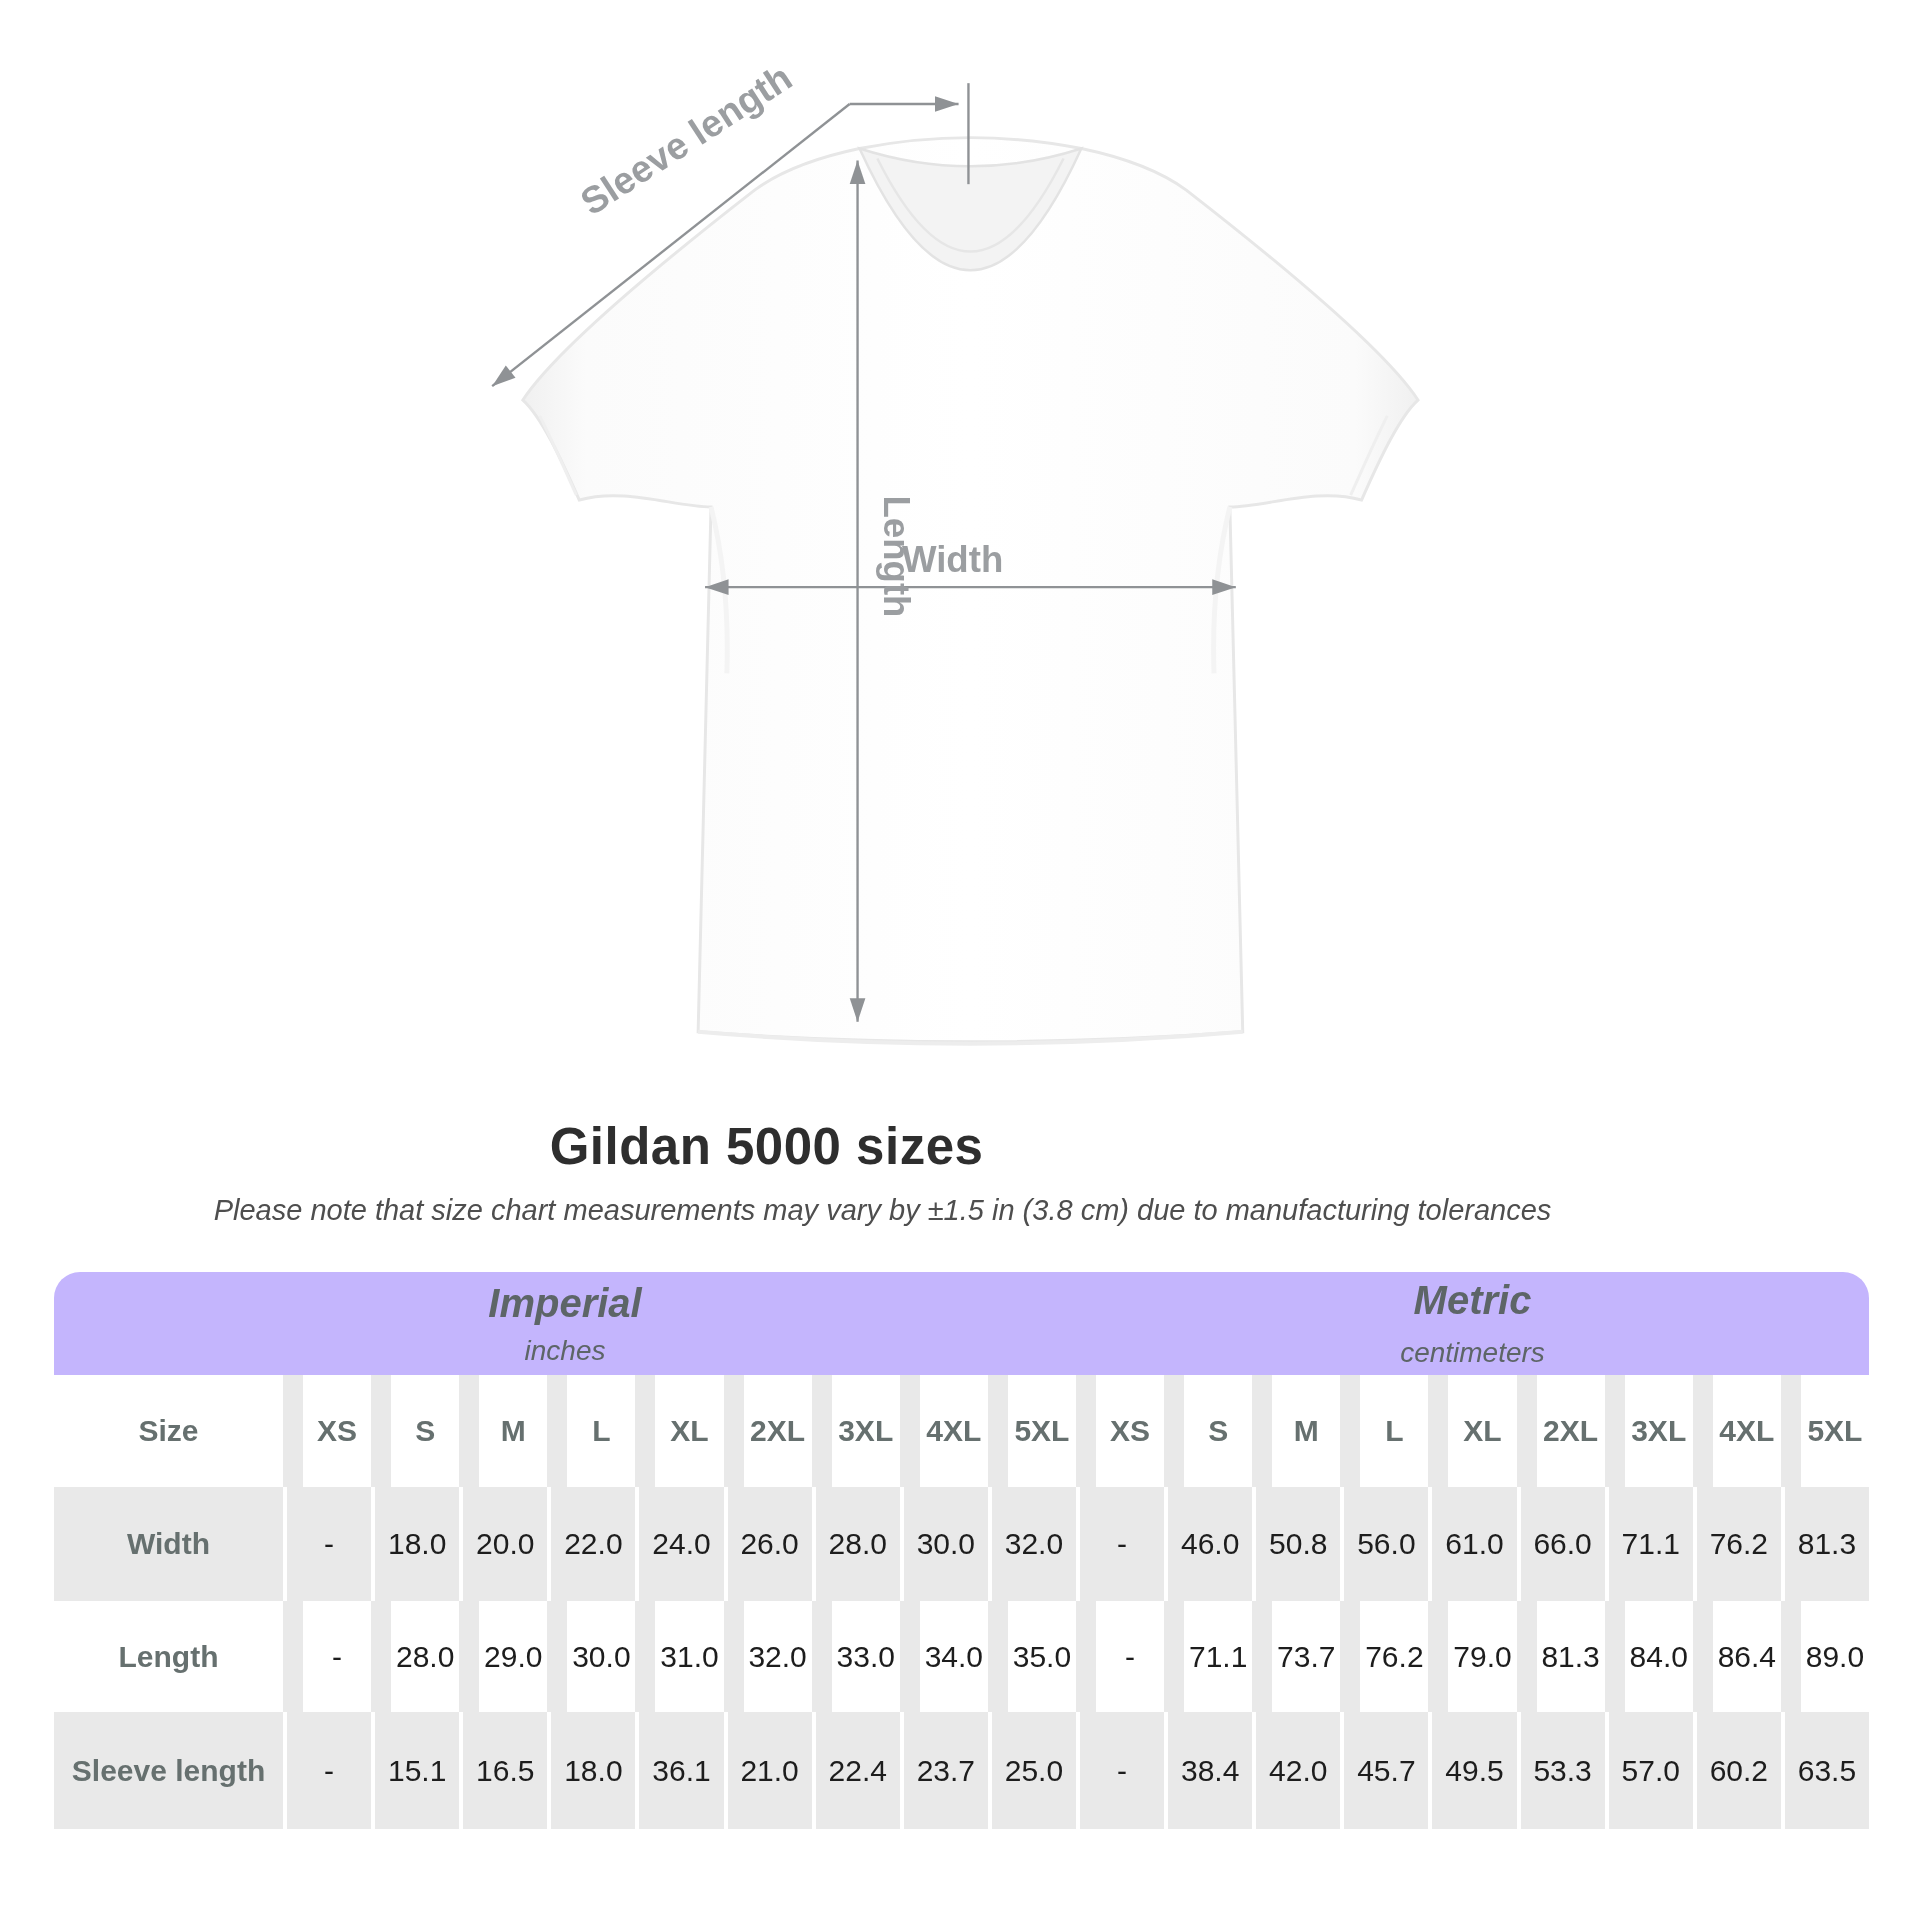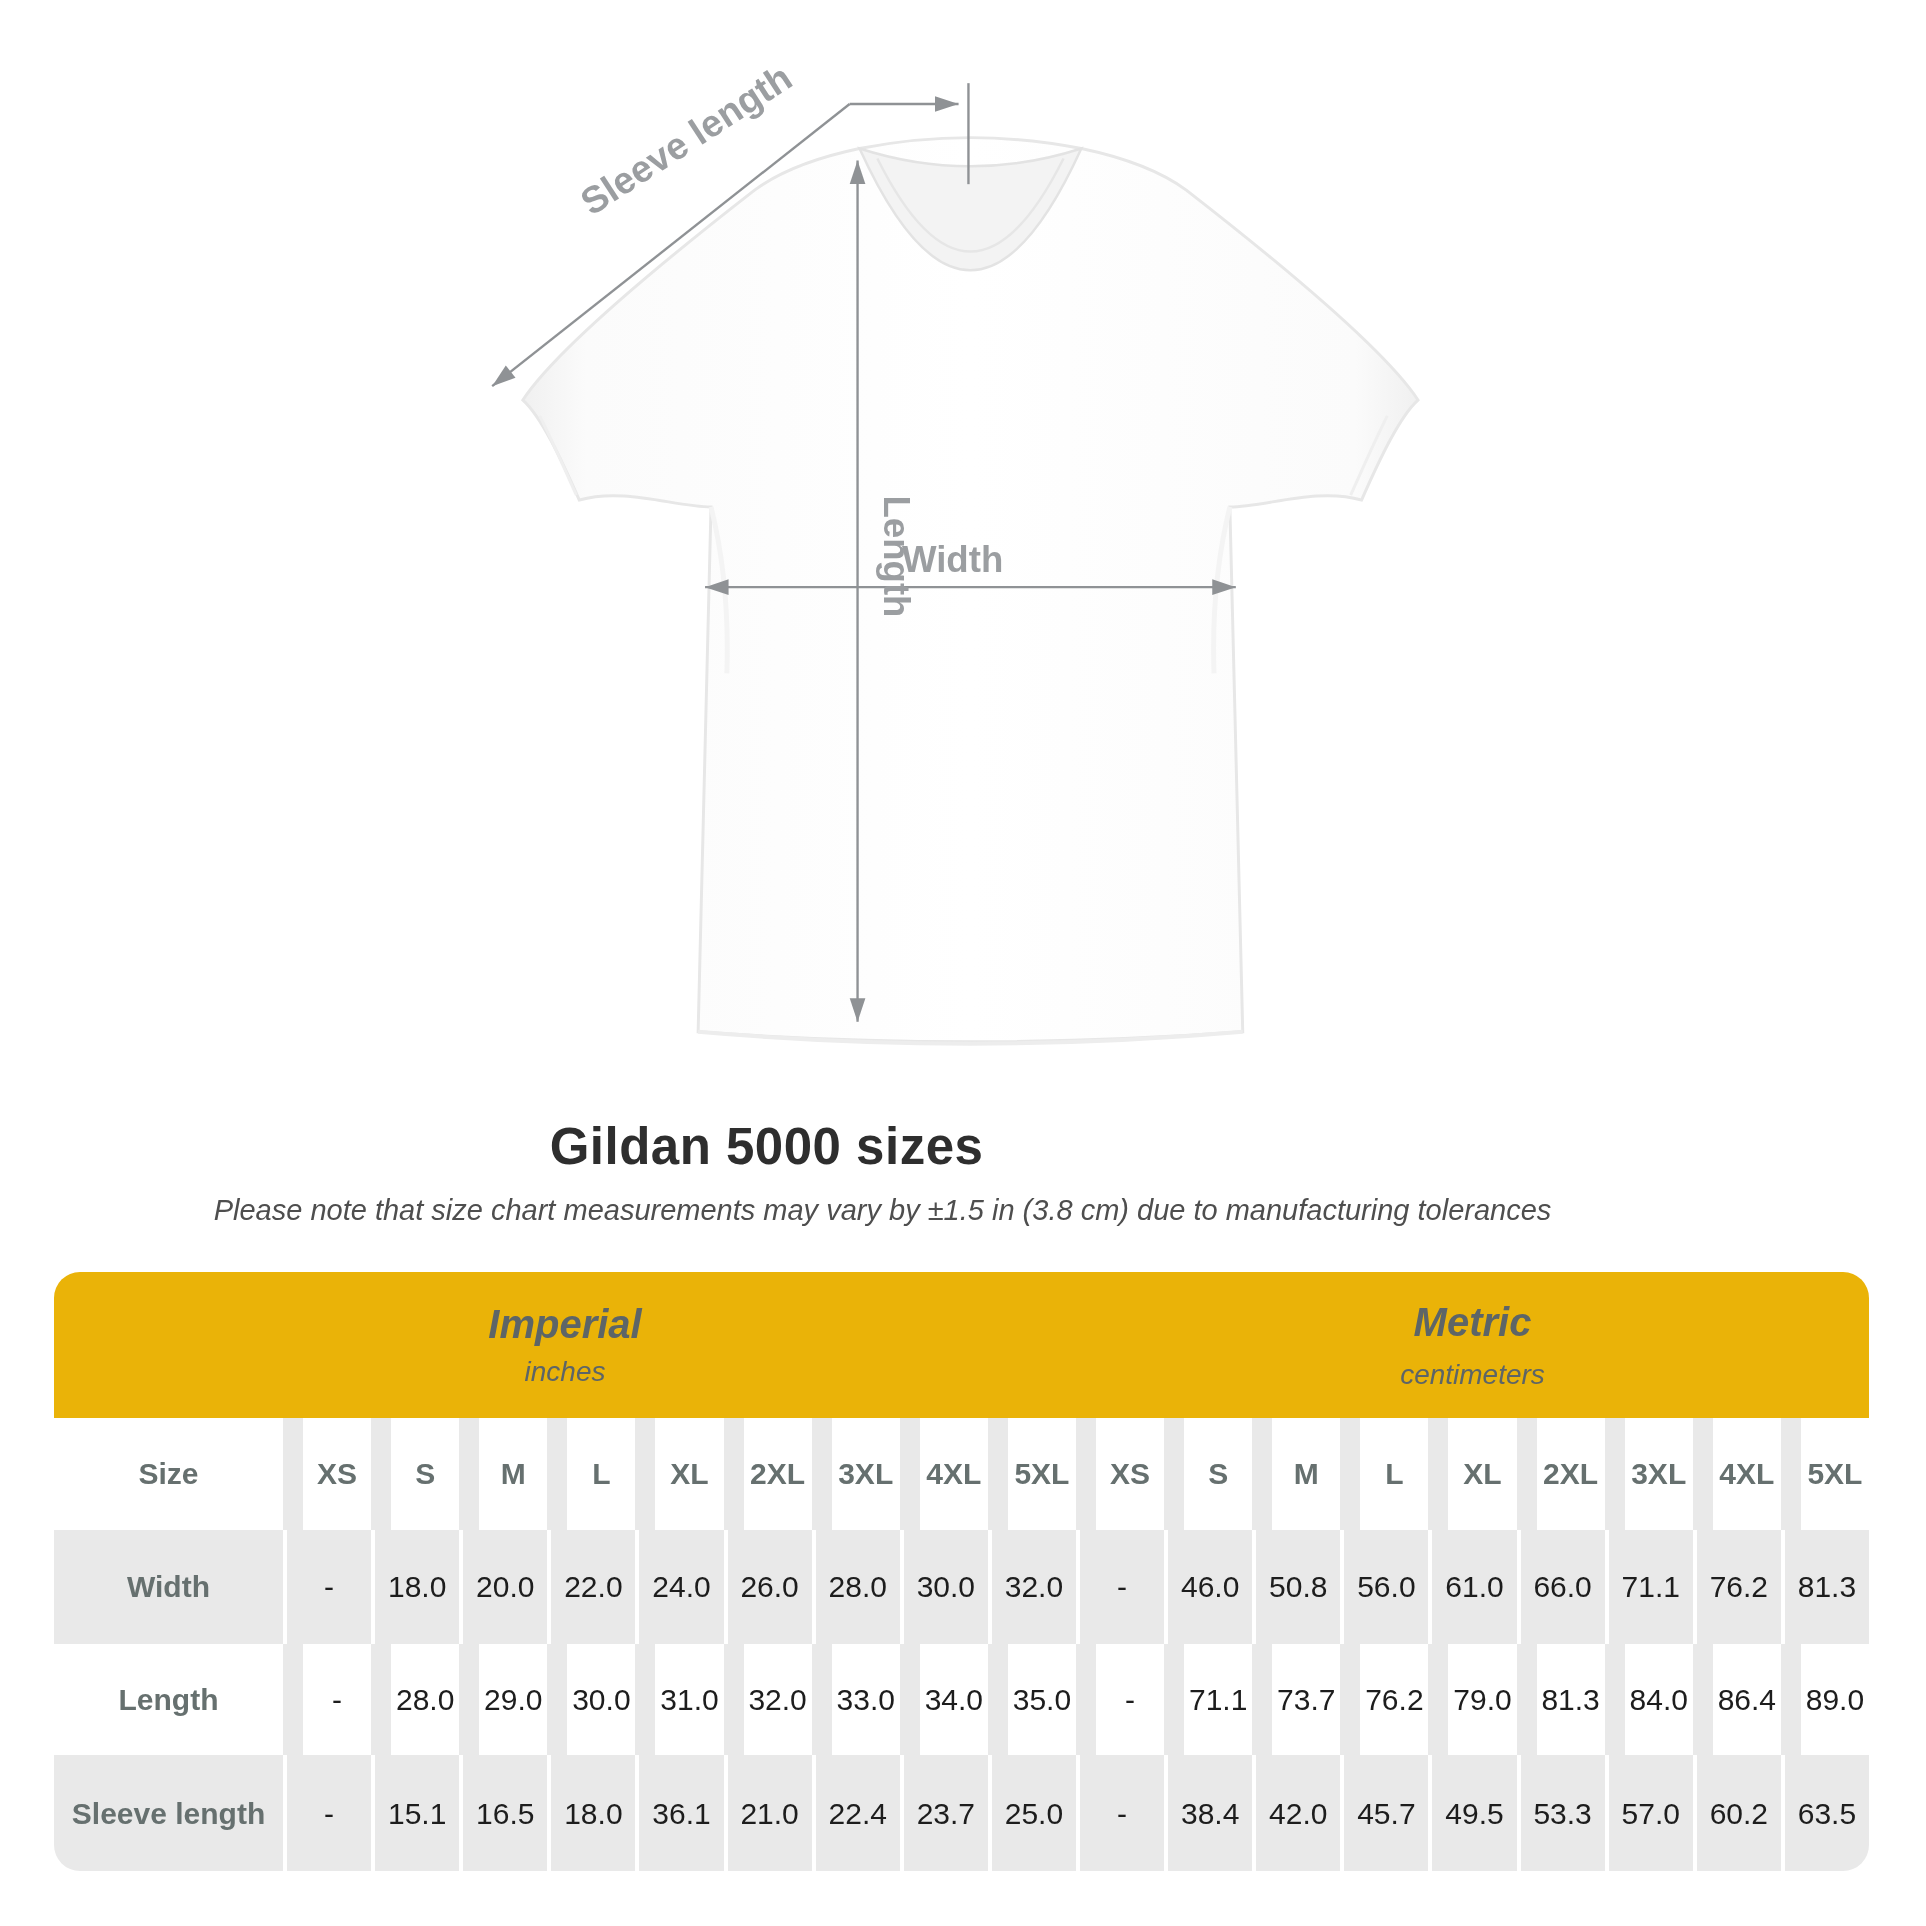--- a/index.html
+++ b/index.html
@@ -19,21 +19,21 @@
   .page-subtitle{
     position:absolute;left:0;top:1194px;width:1765px;text-align:center;
     font-size:29px;font-style:italic;color:#4e4e4e;
   }
 
   
   .size-table{
     position:absolute;left:54px;top:1272px;width:1815px;height:599px;
     border-radius:26px;overflow:hidden;
   }
-  .unit-band{display:flex;height:146px;background:#eab308;}
+  .unit-band{display:flex;height:103px;background:#c4b5fd;}
   .unit-group{display:flex;flex-direction:column;align-items:center;justify-content:center;gap:9px;}
   .unit-group.imperial{width:1022px;}
   .unit-group.metric{width:793px;gap:14px;}
   .unit-name{font-size:40px;font-weight:bold;font-style:italic;color:#5d6567;}
   .unit-sub{font-size:28px;font-style:italic;color:#5d6567;}
 
   .t-row{display:grid;grid-template-columns:229px repeat(18,1fr);}
   .t-row.row-white{background:#e9e9e9;gap:16px;}   
   .t-row.row-gray{background:#ffffff;}    
   .t-row .cell{

